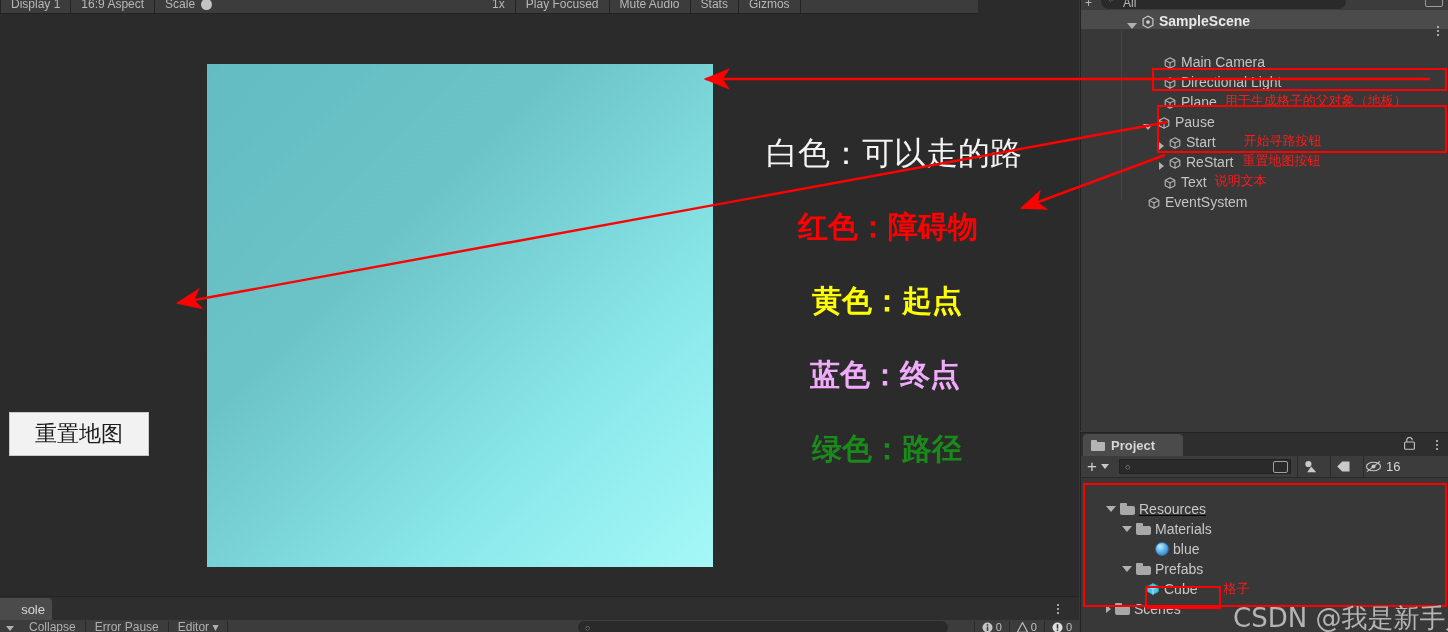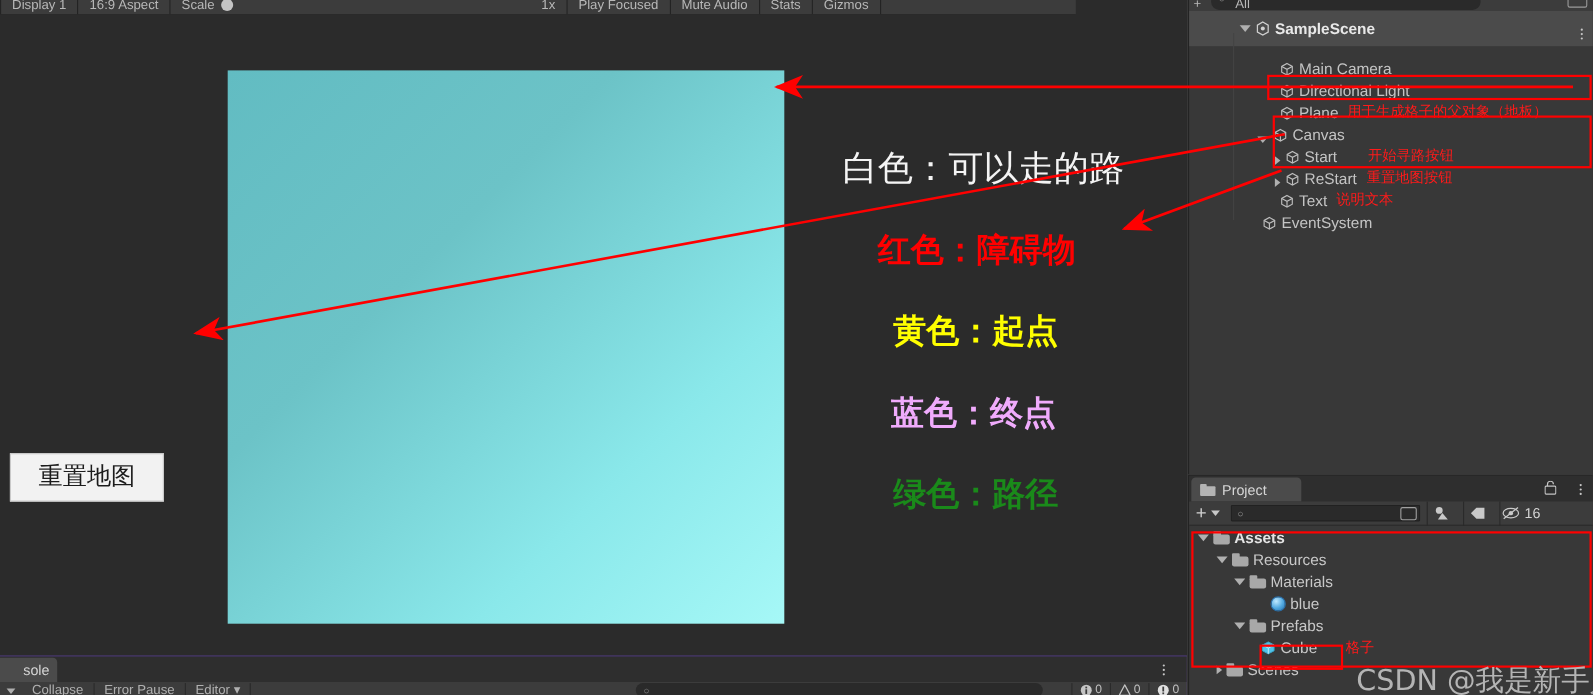--- a/index.html
+++ b/index.html
@@ -76,22 +76,22 @@
   #hier-search-box {
     position: absolute; left: 20px; top: -6px; width: 245px; height: 15px;
     background: #2a2a2a; border-radius: 8px;
   }
   #hier-searchglyph { position: absolute; left: 27px; top: -6px; color: #8d8d8d; font-size: 9px; }
   #hier-qicon {
     position: absolute; right: 6px; top: -7px; width: 18px; height: 14px;
     border: 1px solid #9a9a9a; border-radius: 2px;
   }
   #scene-row {
-    position: absolute; left: 0; top: 10px; width: 368px; height: 32px;
-    background: #4b4b4b; display: flex; align-items: center;
+    position: absolute; left: 0; top: 10px; width: 368px; height: 19px;
+    background: #4b4b4b; display: flex; align-items: flex-end;
   }
   .h-row {
     position: absolute; left: 0; width: 368px; height: 20px;
     display: flex; align-items: flex-end;
   }
   .h-indent-guide {
     position: absolute; left: 40px; top: 30px; width: 1px; height: 170px;
     background: #444;
   }
   .tri {
@@ -138,21 +138,21 @@
     width: 14px; height: 11px; flex: 0 0 auto; position: relative;
   }
   .folder-ico::before {
     content: ""; position: absolute; left: 0; top: 2px; width: 14px; height: 9px;
     background: #b4b4b4; border-radius: 1px;
   }
   .folder-ico::after {
     content: ""; position: absolute; left: 0; top: 0; width: 6px; height: 3px;
     background: #b4b4b4; border-radius: 1px 1px 0 0;
   }
-  #proj-tab-label { color: #d6d6d6; font-size: 13px; }
+  #proj-tab-label { color: #d6d6d6; font-size: 13px; font-weight: bold; }
   #proj-lock {
     position: absolute; right: 34px; top: 4px; width: 11px; height: 13px;
   }
   #proj-kebab { position: absolute; right: 11px; top: 5px; }
   #proj-toolbar {
     position: absolute; left: 0; top: 23px; width: 368px; height: 22px;
     background: #3c3c3c; display: flex; align-items: center;
     border-bottom: 1px solid #2a2a2a;
   }
   #plus-btn { color: #d0d0d0; font-size: 17px; margin-left: 6px; line-height: 1; }
@@ -338,21 +338,21 @@
       <div class="h-label">Plane</div>
       <div class="h-note">用于生成格子的父对象（地板）</div>
     </div>
 
     <div class="h-row" style="top:110px; padding-left:62px;">
       <div class="tri open"></div>
       <svg class="cube-ico" viewBox="0 0 16 16">
         <path d="M8 2 L13.5 5 L13.5 11 L8 14 L2.5 11 L2.5 5 Z" fill="none" stroke="#bdbdbd" stroke-width="1.2"></path>
         <path d="M2.5 5 L8 8 L13.5 5 M8 8 L8 14" fill="none" stroke="#bdbdbd" stroke-width="1.2"></path>
       </svg>
-      <div class="h-label">Canvas</div>
+      <div class="h-label">Pause</div>
     </div>
 
     <div class="h-row" style="top:130px; padding-left:78px;">
       <div class="tri"></div>
       <svg class="cube-ico" viewBox="0 0 16 16">
         <path d="M8 2 L13.5 5 L13.5 11 L8 14 L2.5 11 L2.5 5 Z" fill="none" stroke="#bdbdbd" stroke-width="1.2"></path>
         <path d="M2.5 5 L8 8 L13.5 5 M8 8 L8 14" fill="none" stroke="#bdbdbd" stroke-width="1.2"></path>
       </svg>
       <div class="h-label">Start</div>
       <div class="h-note" style="margin-left:28px;">开始寻路按钮</div>
@@ -430,27 +430,22 @@
           <ellipse cx="8.5" cy="6.5" rx="7" ry="4.3" fill="none" stroke="#c9c9c9" stroke-width="1.1"></ellipse>
           <circle cx="8.5" cy="6.5" r="2" fill="#c9c9c9"></circle>
           <line x1="2" y1="11.6" x2="15" y2="1.4" stroke="#c9c9c9" stroke-width="1.2"></line>
         </svg>
       </div>
       <div id="eye-count">16</div>
     </div>
 
     <div id="proj-tree">
 
-      <div class="p-row" style="top:0px; padding-left:8px;">
-        <div class="tri open"></div>
-        <span class="pfolder"></span>
-        <span class="p-label bold">Assets</span>
-      </div>
-
-      <div class="p-row" style="top:20px; padding-left:25px;">
+
+      <div class="p-row" style="top:20px; padding-left:25px;text-decoration:underline;">
         <div class="tri open"></div>
         <span class="pfolder"></span>
         <span class="p-label">Resources</span>
       </div>
 
       <div class="p-row" style="top:40px; padding-left:41px;">
         <div class="tri open"></div>
         <span class="pfolder"></span>
         <span class="p-label">Materials</span>
       </div>

